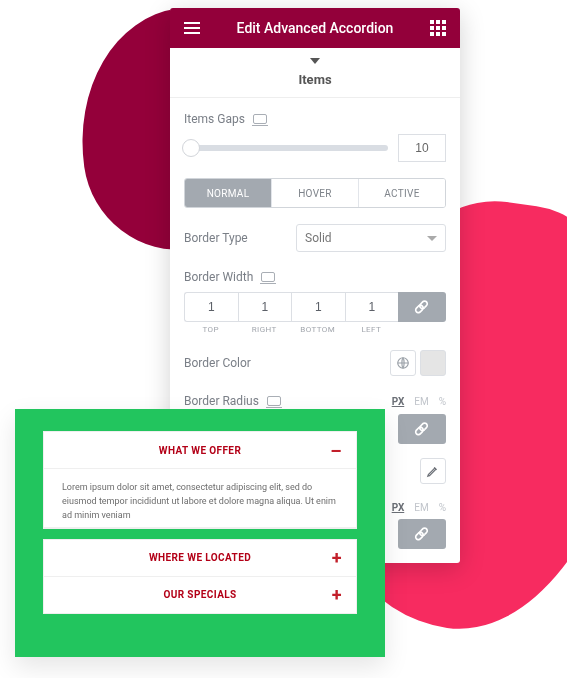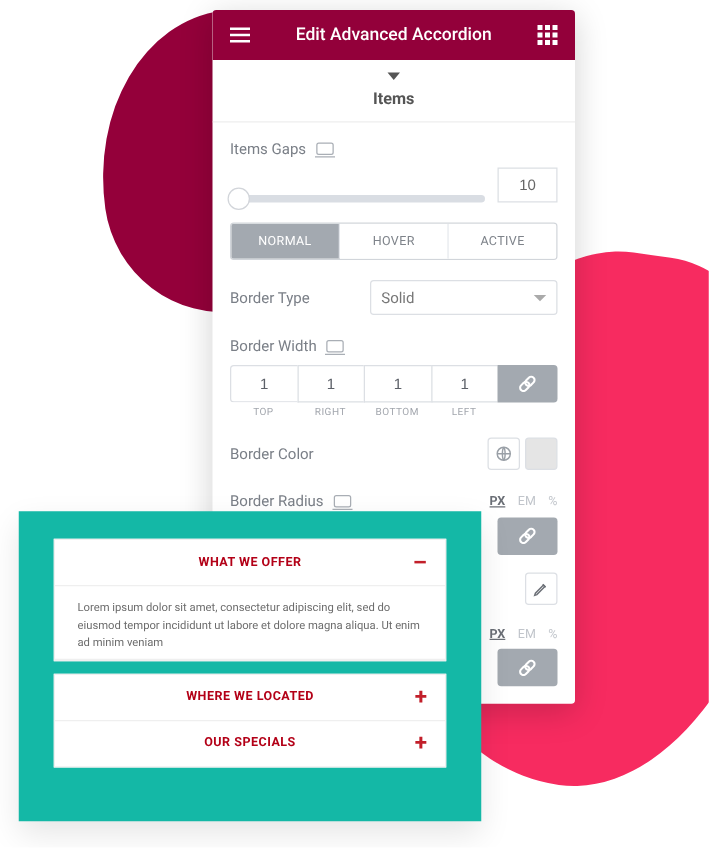--- a/index.html
+++ b/index.html
@@ -96,21 +96,21 @@
     border-radius: 2px;
     position: relative;
   }
   .device-icon::after {
     content: "";
     position: absolute;
     bottom: -3px; left: -2px; right: -2px;
     height: 1.3px;
     background: #a9aeb5;
   }
-  .slider-row { display: flex; align-items: flex-end; gap: 10px; }
+  .slider-row { display: flex; align-items: center; gap: 10px; }
   .slider-track {
     flex: 1; height: 6px;
     background: #d9dde3;
     border-radius: 3px;
     position: relative;
   }
   .slider-thumb {
     position: absolute;
     left: 0; top: 50%;
     width: 18px; height: 18px;
@@ -245,21 +245,21 @@
   }
   .standalone-link .link-btn { border-radius: 3px; }
   .edit-btn { font-size: 13px; color: #6d7178; }
   
   .preview-wrap {
     position: absolute;
     left: 15px;
     top: 409px;
     width: 370px;
     height: 248px;
-    background: #14b8a6;
+    background: #22c55e;
     padding: 22px 28px;
     box-shadow: 0 10px 24px rgba(0,0,0,0.10);
   }
   .acc {
     background: #fff;
     border: 1px solid #efefef;
   }
   .acc-head-container {
     border-bottom: 1px solid #efefef;
   }

